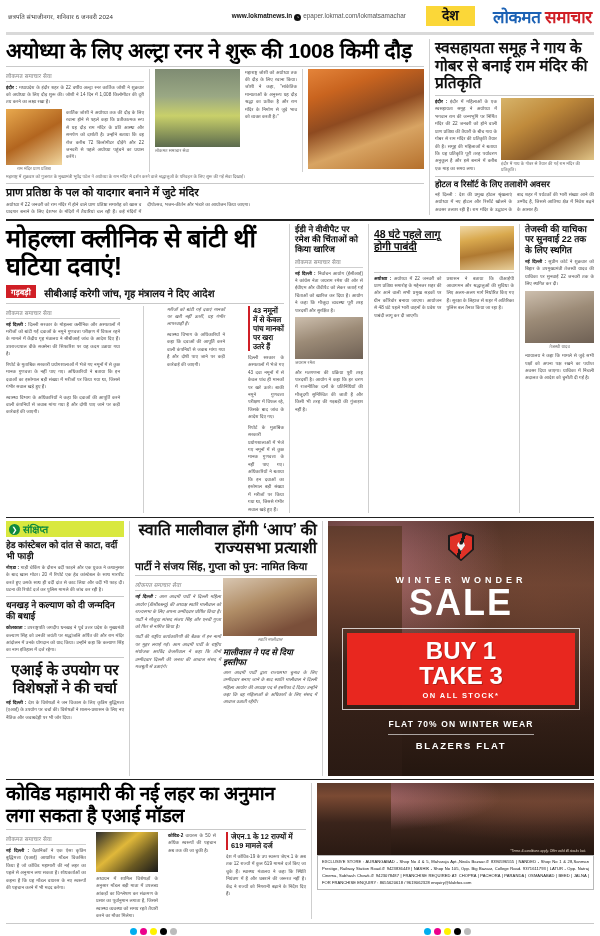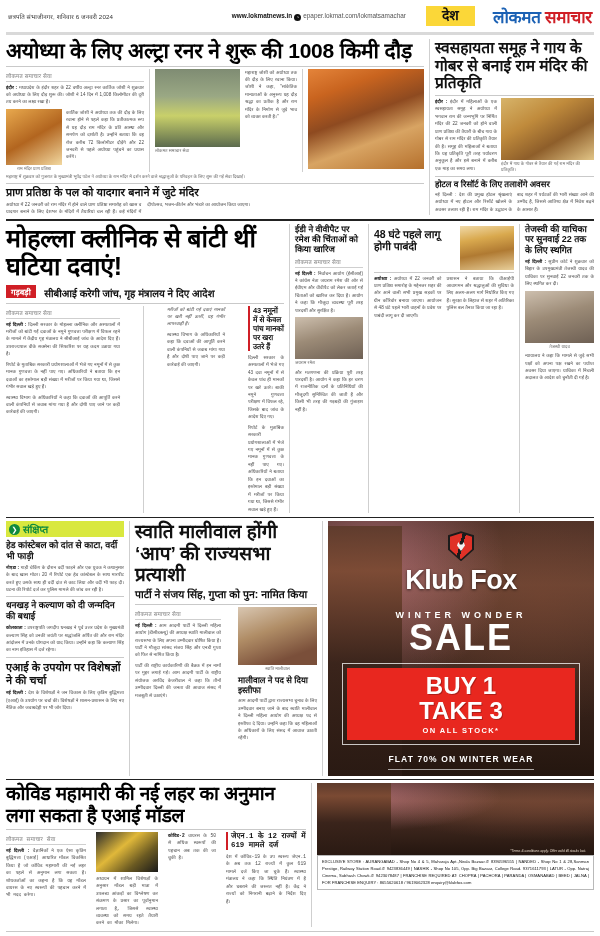--- a/index.html
+++ b/index.html
@@ -270,21 +270,21 @@
       </div>
       <div class="photo ph-portrait" style="height:42px;margin-top:3px;"></div>
       <div class="cap">जयराम रमेश</div>
       <div class="body-txt" style="margin-top:2px;">और मतगणना की प्रक्रिया पूरी तरह पारदर्शी है। आयोग ने कहा कि हर चरण में राजनीतिक दलों के प्रतिनिधियों की मौजूदगी सुनिश्चित की जाती है और किसी भी तरह की गड़बड़ी की गुंजाइश नहीं है।</div>
     </div>
 
     <div class="vline"></div>
 
     <div style="width:140px;">
       <div style="display:flex; gap:4px; margin-top:2px;">
-        <div style="flex:1;">
+        <div style="flex:1;text-decoration:underline;">
           <div class="sub">48 घंटे पहले लागू होगी पाबंदी</div>
         </div>
         <div class="photo ph-temple" style="width:54px;height:44px;"></div>
       </div>
       <div class="rule-thin" style="margin:2px 0;"></div>
       <div style="display:flex; gap:5px;">
         <div style="flex:1;">
           <div class="body-txt">
             <b>अयोध्या :</b>
             <span>अयोध्या में 22 जनवरी को प्राण प्रतिष्ठा समारोह के मद्देनजर शहर की ओर आने वाली सभी प्रमुख सड़कों पर ग्रीन कॉरिडोर बनाया जाएगा। आयोजन से 48 घंटे पहले भारी वाहनों के प्रवेश पर पाबंदी लागू कर दी जाएगी।</span>
@@ -329,35 +329,35 @@
       <div class="rule-thin" style="margin:3px 0;"></div>
       <div>
         <h4 class="head4" style="font-size:9px;">धनखड़ ने कल्याण को दी जन्मदिन की बधाई</h4>
         <div class="body-txt" style="margin-top:2px;">
           <b>कोलकाता :</b>
           <span>उपराष्ट्रपति जगदीप धनखड़ ने पूर्व उत्तर प्रदेश के मुख्यमंत्री कल्याण सिंह को उनकी जयंती पर श्रद्धांजलि अर्पित की और राम मंदिर आंदोलन में उनके योगदान को याद किया। उन्होंने कहा कि कल्याण सिंह का नाम इतिहास में दर्ज रहेगा।</span>
         </div>
       </div>
       <div class="rule-thin" style="margin:3px 0;"></div>
       <div>
-        <h4 class="head4" style="font-size:11px;">एआई के उपयोग पर विशेषज्ञों ने की चर्चा</h4>
+        <h4 class="head4" style="font-size:15px;text-align:center;">एआई के उपयोग पर विशेषज्ञों ने की चर्चा</h4>
         <div class="body-txt" style="margin-top:2px;">
           <b>नई दिल्ली :</b>
           <span>देश के विशेषज्ञों ने जन विकास के लिए कृत्रिम बुद्धिमत्ता (एआई) के उपयोग पर चर्चा की। विशेषज्ञों ने शासन-प्रशासन के लिए नए नैतिक और जवाबदेही पर भी जोर दिया।</span>
         </div>
       </div>
     </div>
 
     <div class="vline"></div>
 
     <div style="width:182px;">
-      <h2 class="head2" style="font-size:19px;">स्वाति मालीवाल होंगी ‘आप’ की राज्यसभा प्रत्याशी</h2>
+      <h2 class="head2" style="font-size:16px;text-align:right;">स्वाति मालीवाल होंगी ‘आप’ की राज्यसभा प्रत्याशी</h2>
       <div class="sub">पार्टी ने संजय सिंह, गुप्ता को पुन: नामित किया</div>
       <div class="rule-thin" style="margin:3px 0 2px;"></div>
-      <div style="display:flex; gap:17px;">
+      <div style="display:flex; gap:2px;font-style:italic;">
         <div style="width:86px;">
           <div class="byline">लोकमत समाचार सेवा</div>
           <div class="body-txt">
             <b>नई दिल्ली :</b>
             <span>आम आदमी पार्टी ने दिल्ली महिला आयोग (डीसीडब्ल्यू) की अध्यक्ष स्वाति मालीवाल को राज्यसभा के लिए अपना उम्मीदवार घोषित किया है। पार्टी ने मौजूदा सांसद संजय सिंह और एनडी गुप्ता को फिर से नामित किया है।</span>
           </div>
           <div class="body-txt" style="margin-top:3px;">पार्टी की राष्ट्रीय कार्यकारिणी की बैठक में इन नामों पर मुहर लगाई गई। आम आदमी पार्टी के राष्ट्रीय संयोजक अरविंद केजरीवाल ने कहा कि तीनों उम्मीदवार दिल्ली की जनता की आवाज संसद में मजबूती से उठाएंगे।</div>
         </div>
         <div style="flex:1;">
           <div class="photo ph-woman" style="height:58px;"></div>
@@ -369,21 +369,20 @@
     </div>
 
     <div class="vline"></div>
 
     <div class="ad" style="flex:1;">
       <div class="photo ph-model" style="position:absolute;left:0;bottom:0;width:74px;height:250px;opacity:.95;"></div>
       <div style="position:relative; padding-top:10px;">
         <div class="ad-shield">
             <i></i>
           </div>
-        <div class="ad-brand">Klub Fox</div>
         <div class="ad-ww">WINTER WONDER</div>
         <div class="ad-sale">SALE</div>
         <div class="ad-box">
           <div class="ad-red">
             <div class="ad-buy">BUY 1</div>
             <div class="ad-buy">TAKE 3</div>
             <div class="ad-stock">ON ALL  STOCK*</div>
           </div>
         </div>
         <div class="ad-flat">FLAT 70% ON WINTER WEAR</div>
@@ -393,21 +392,21 @@
       </div>
     </div>
   </div>
 
   <div class="rule-black" style="margin:3px 0 3px;"></div>
 
   <div class="sec">
     <div style="width:300px;">
       <h1 class="head" style="font-size:19px;">कोविड महामारी की नई लहर का अनुमान लगा सकता है एआई मॉडल</h1>
       <div class="rule-thin" style="margin:3px 0 2px;"></div>
-      <div style="display:flex; gap:10px;font-family:Liberation Mono, monospace;">
+      <div style="display:flex; gap:10px;">
         <div style="width:80px;">
           <div class="byline">लोकमत समाचार सेवा</div>
           <div class="body-txt">
             <b>नई दिल्ली :</b>
             <span>वैज्ञानिकों ने एक ऐसा कृत्रिम बुद्धिमत्ता (एआई) आधारित मॉडल विकसित किया है जो कोविड महामारी की नई लहर का पहले से अनुमान लगा सकता है। शोधकर्ताओं का कहना है कि यह मॉडल वायरस के नए स्वरूपों की पहचान करने में भी मदद करेगा।</span>
           </div>
         </div>
         <div style="width:62px;">
           <div class="photo ph-covid" style="height:40px;"></div>
           <div class="body-txt" style="margin-top:3px;">अध्ययन में शामिल विशेषज्ञों के अनुसार मॉडल बड़ी मात्रा में उपलब्ध आंकड़ों का विश्लेषण कर संक्रमण के प्रसार का पूर्वानुमान लगाता है, जिससे स्वास्थ्य व्यवस्था को समय रहते तैयारी करने का मौका मिलेगा।</div>

